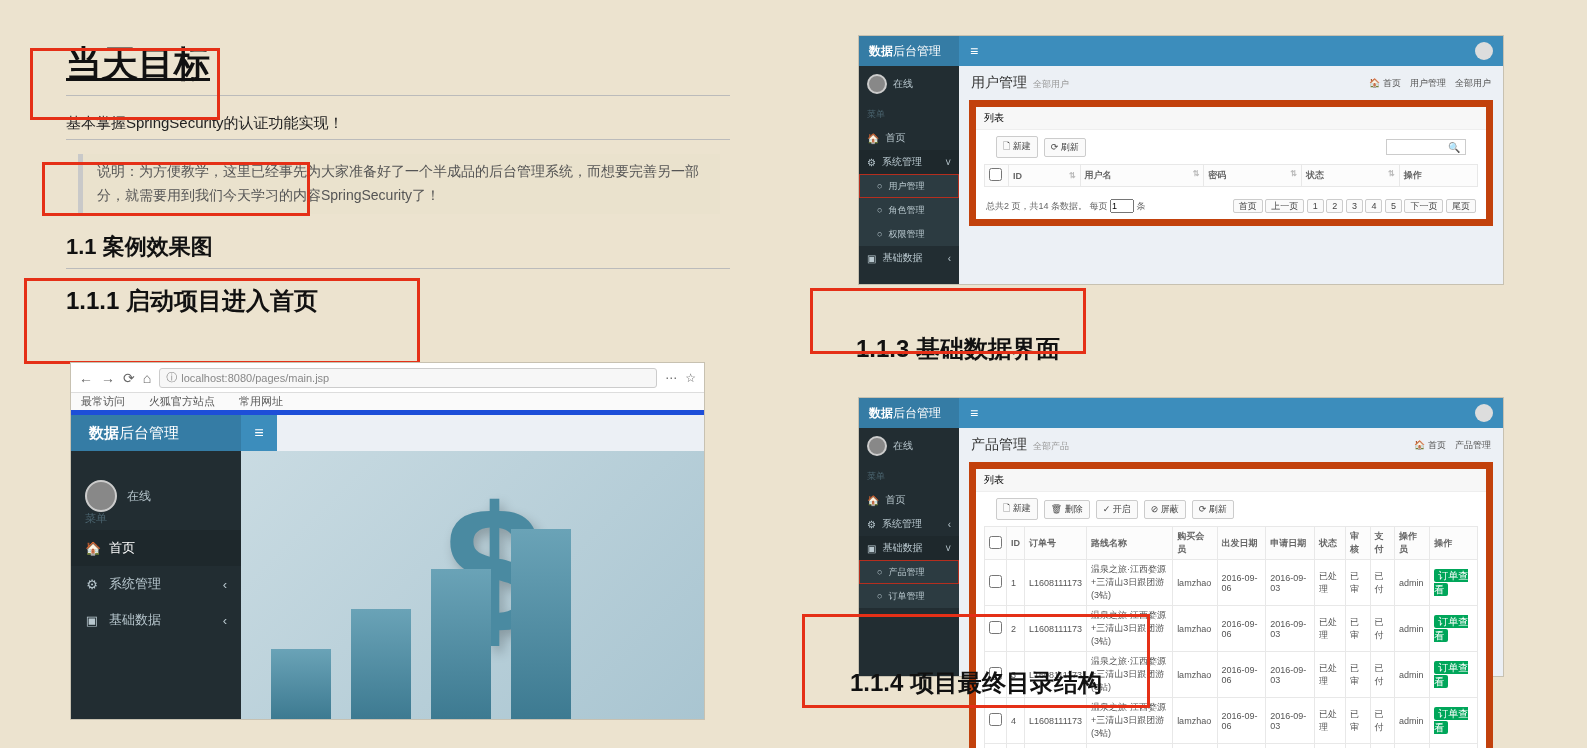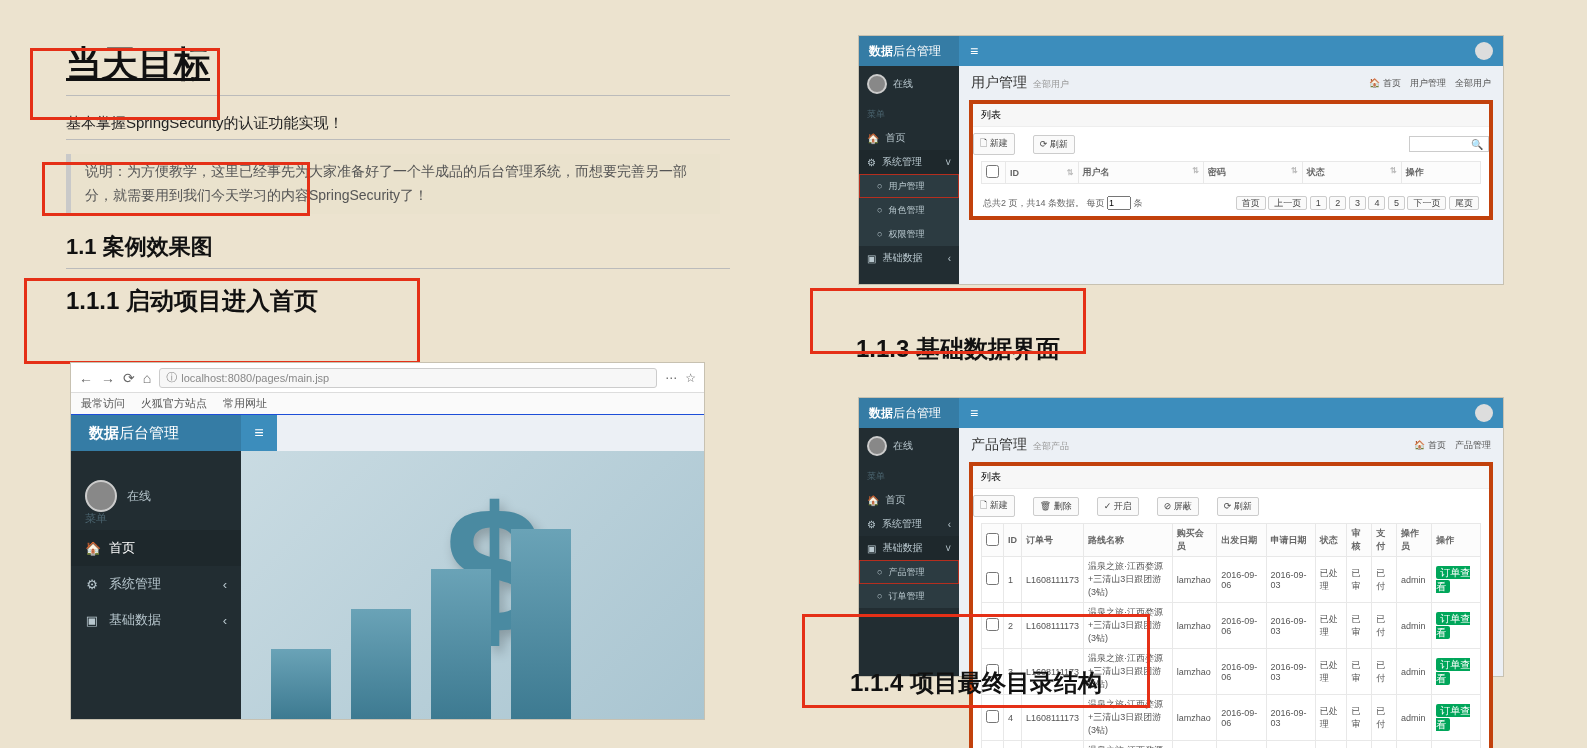--- a/index.html
+++ b/index.html
@@ -22,21 +22,21 @@
   h2 { font-size: 22px; font-weight: 700; color: #111; }
   h3 { font-size: 24px; font-weight: 700; color: #111; }
   .hr { border-bottom: 1px solid #bbb; margin-top: 6px; }
   .subtitle { font-size: 15px; color: #222; margin-top: 18px; margin-left: 36px; }
   blockquote {
     border-left: 5px solid #c9c9c9;
     background: #eae2cd;
     color: #555;
     padding: 6px 14px;
     margin-top: 14px;
-    margin-left: 36px;
+    margin-left: 48px;
     margin-right: 10px;
     font-size: 14px;
     line-height: 1.7;
   }
 
   
   .browser {
     position: absolute; left: 70px; top: 362px; width: 635px; height: 358px;
     background: #fff; border: 1px solid #c7c1b1;
   }
@@ -44,22 +44,22 @@
     height: 30px; display: flex; align-items: center; gap: 8px;
     padding: 0 8px; border-bottom: 1px solid #ddd; font-size: 12px; color: #666;
   }
   .nav-icon { font-size: 14px; color: #666; }
   .urlbox {
     flex: 1; height: 20px; border: 1px solid #ccc; border-radius: 3px;
     display: flex; align-items: center; padding: 0 6px; font-size: 11px; color: #888;
     background: #f7f7f7;
   }
   .bookmarks {
-    height: 22px; display: flex; align-items: center; gap: 16px;
-    padding: 0 10px; font-size: 11px; color: #555; border-bottom: 1px solid #1d4ed8;
+    height: 22px; display: flex; align-items: center; gap: 24px;
+    padding: 0 10px; font-size: 11px; color: #555; border-bottom: 5px solid #1d4ed8;
     background: #fafafa;
   }
   .admin-app {
     position: relative; height: calc(100% - 52px); display: flex; background: #ecf0f5;
   }
   .admin-sidebar {
     width: 170px; background: #222d32; color: #b8c7ce; font-size: 12px;
   }
   .admin-topbar {
     position: absolute; left: 0; top: 0; right: 0; height: 36px;
@@ -121,23 +121,23 @@
   .ma-sb-user .avatar { width: 20px; height: 20px; }
   .ma-sb-item { height: 24px; display: flex; align-items: center; gap: 6px; padding: 0 8px; }
   .ma-sb-item.sub { padding-left: 18px; font-size: 9px; background: #2c3b41; }
   .ma-sb-item.hl { outline: 1px solid #b52e1e; outline-offset: -1px; }
 
   .ma-main { flex: 1; background: #ecf0f5; font-size: 10px; }
   .ma-title-row { padding: 8px 12px; display: flex; justify-content: space-between; align-items: center; }
   .ma-title { font-size: 14px; color: #333; }
   .ma-title small { font-size: 9px; color: #999; margin-left: 6px; }
   .ma-crumb { font-size: 9px; color: #555; }
-  .ma-panel { margin: 0 10px 8px; background: #fff; border: 4px solid #c2410c; }
+  .ma-panel { margin: 0 10px 8px; background: #fff; border: 7px solid #c2410c; }
   .ma-panel-h { background: #f7f7f7; padding: 4px 8px; font-size: 10px; border-bottom: 1px solid #eee; }
-  .ma-toolbar { padding: 6px 0; display: flex; gap: 18px; align-items: center; }
+  .ma-toolbar { padding: 6px 20px; display: flex; gap: 6px; align-items: center; }
   .btn {
     border: 1px solid #ccc; background: #fafafa; padding: 2px 6px; font-size: 9px;
     border-radius: 2px; color: #444;
   }
   .search {
     margin-left: auto; width: 80px; height: 16px; border: 1px solid #ccc;
     display: flex; align-items: center; justify-content: flex-end; padding-right: 4px;
   }
   table.grid { width: calc(100% - 16px); margin: 0 8px 6px; border-collapse: collapse; font-size: 9px; color: #555; }
   table.grid th, table.grid td { border: 1px solid #e8e8e8; padding: 3px 4px; text-align: left; }

